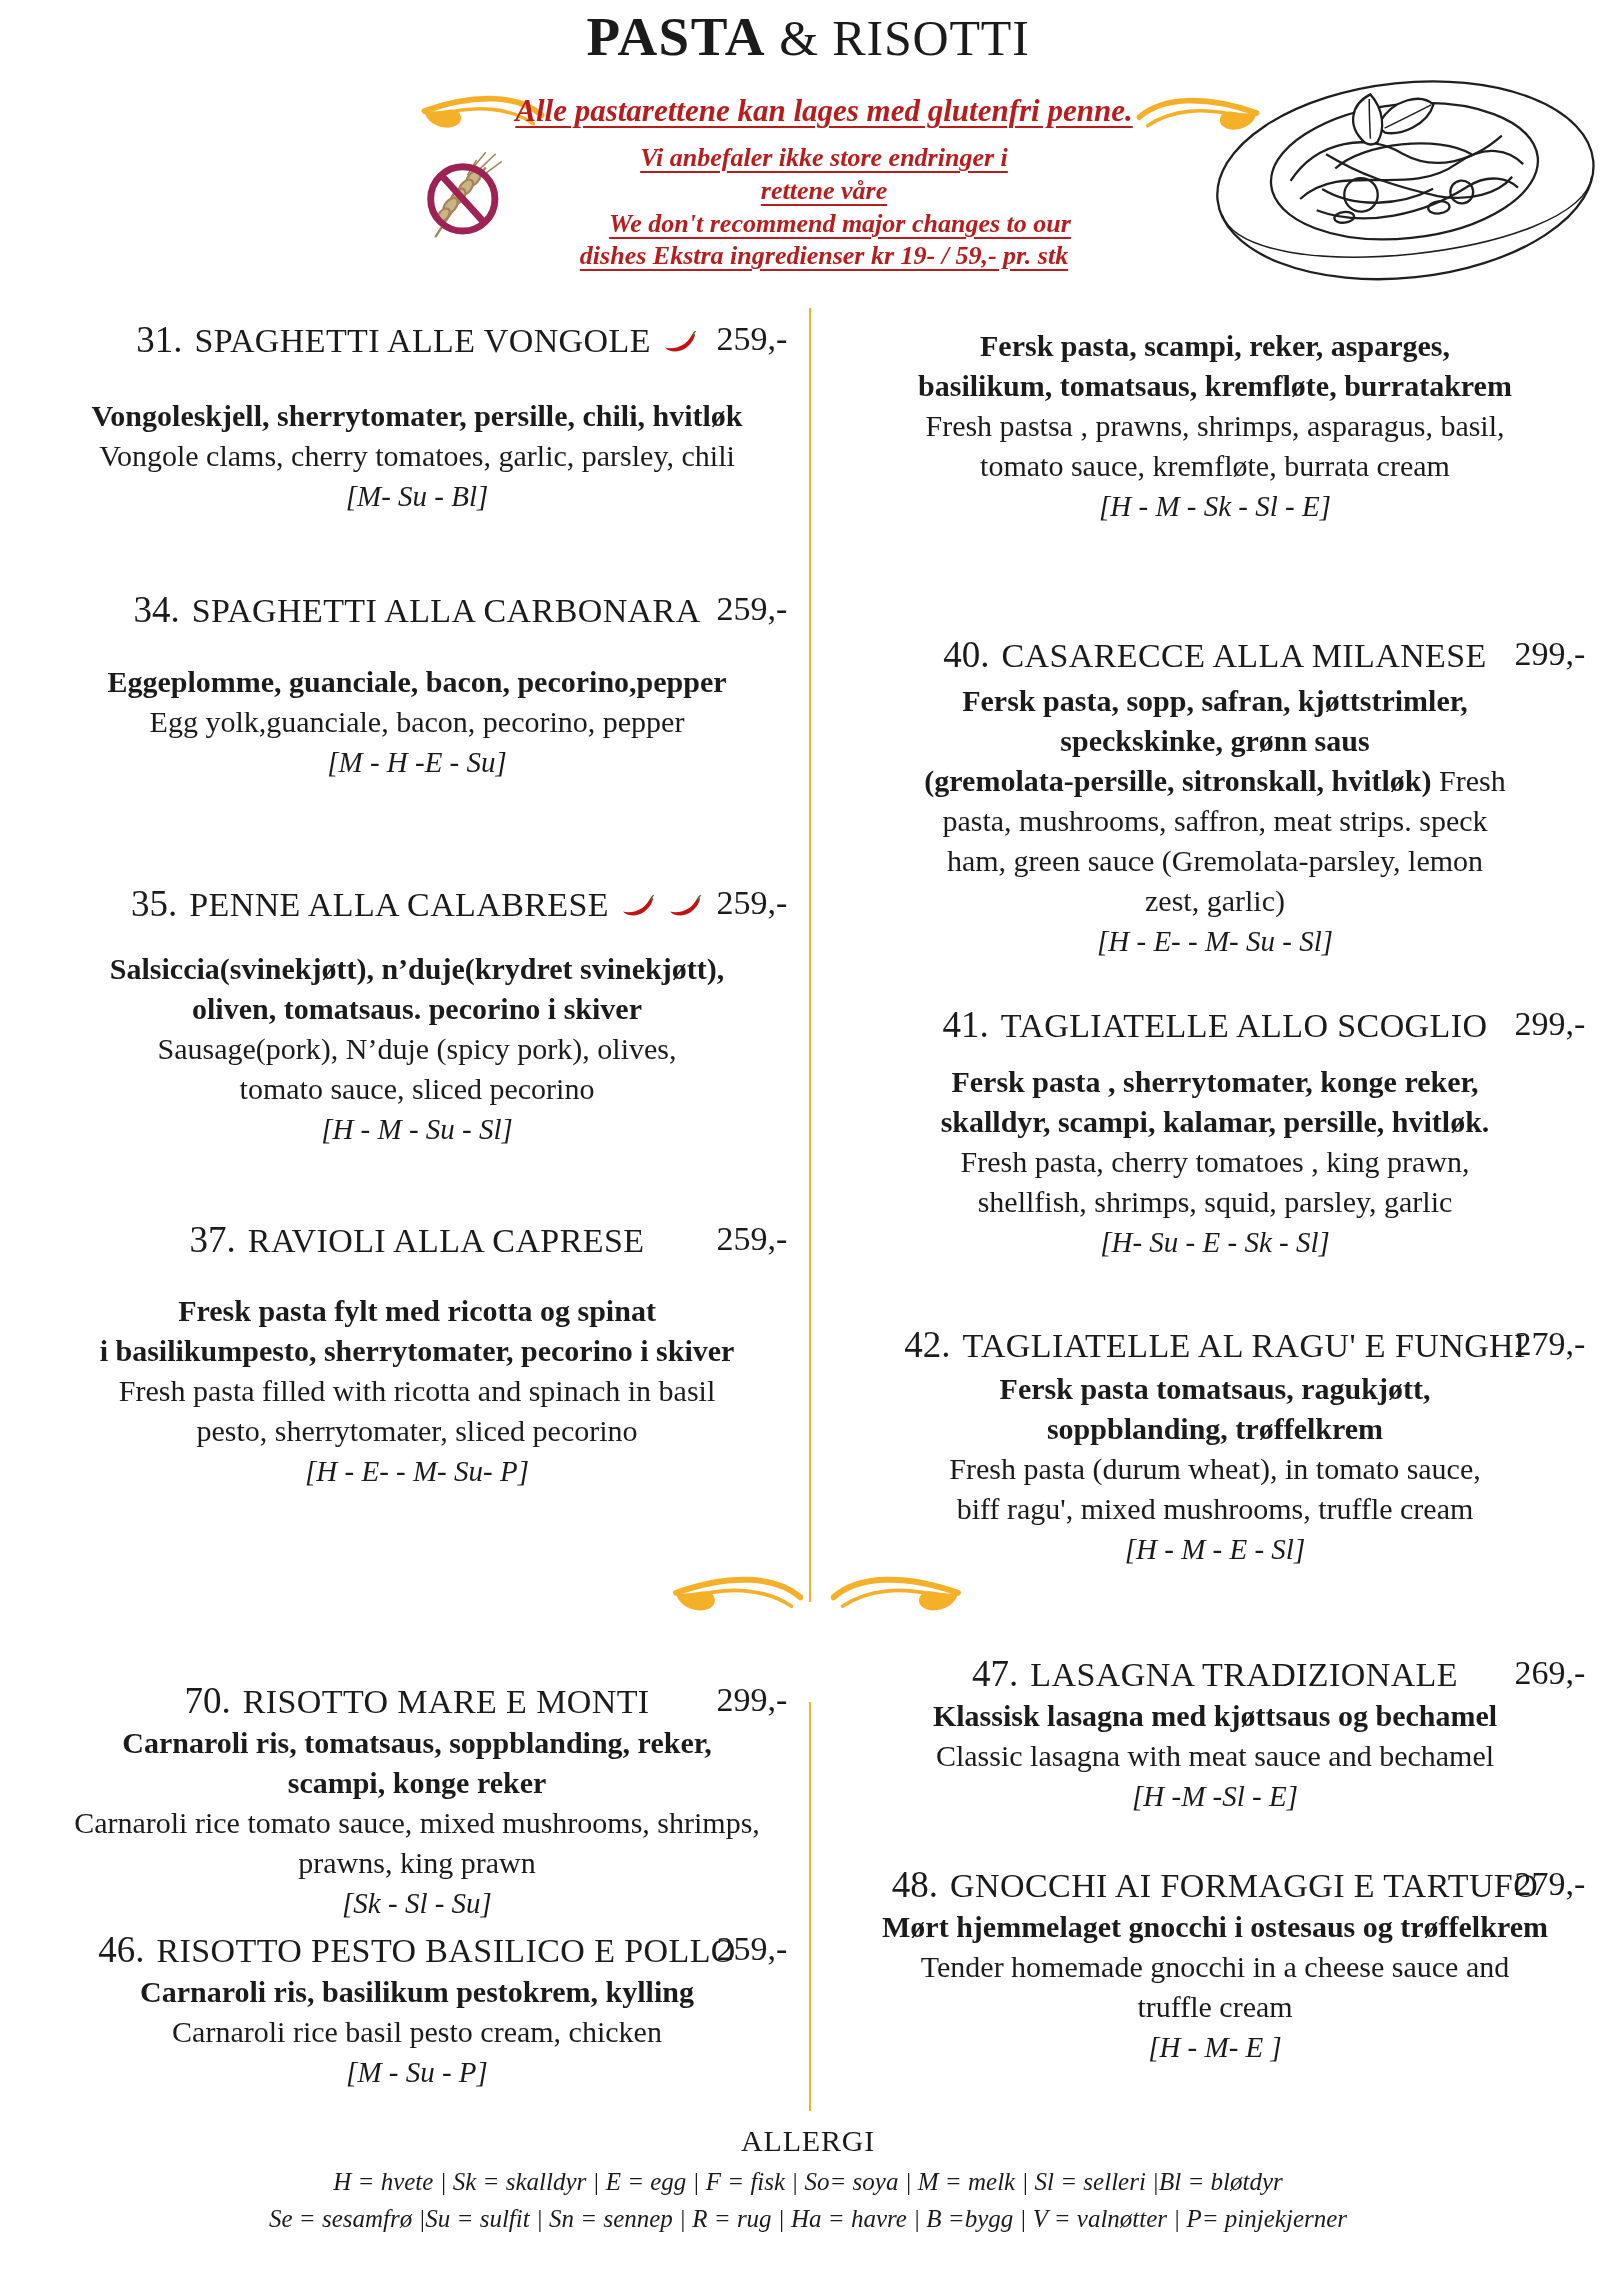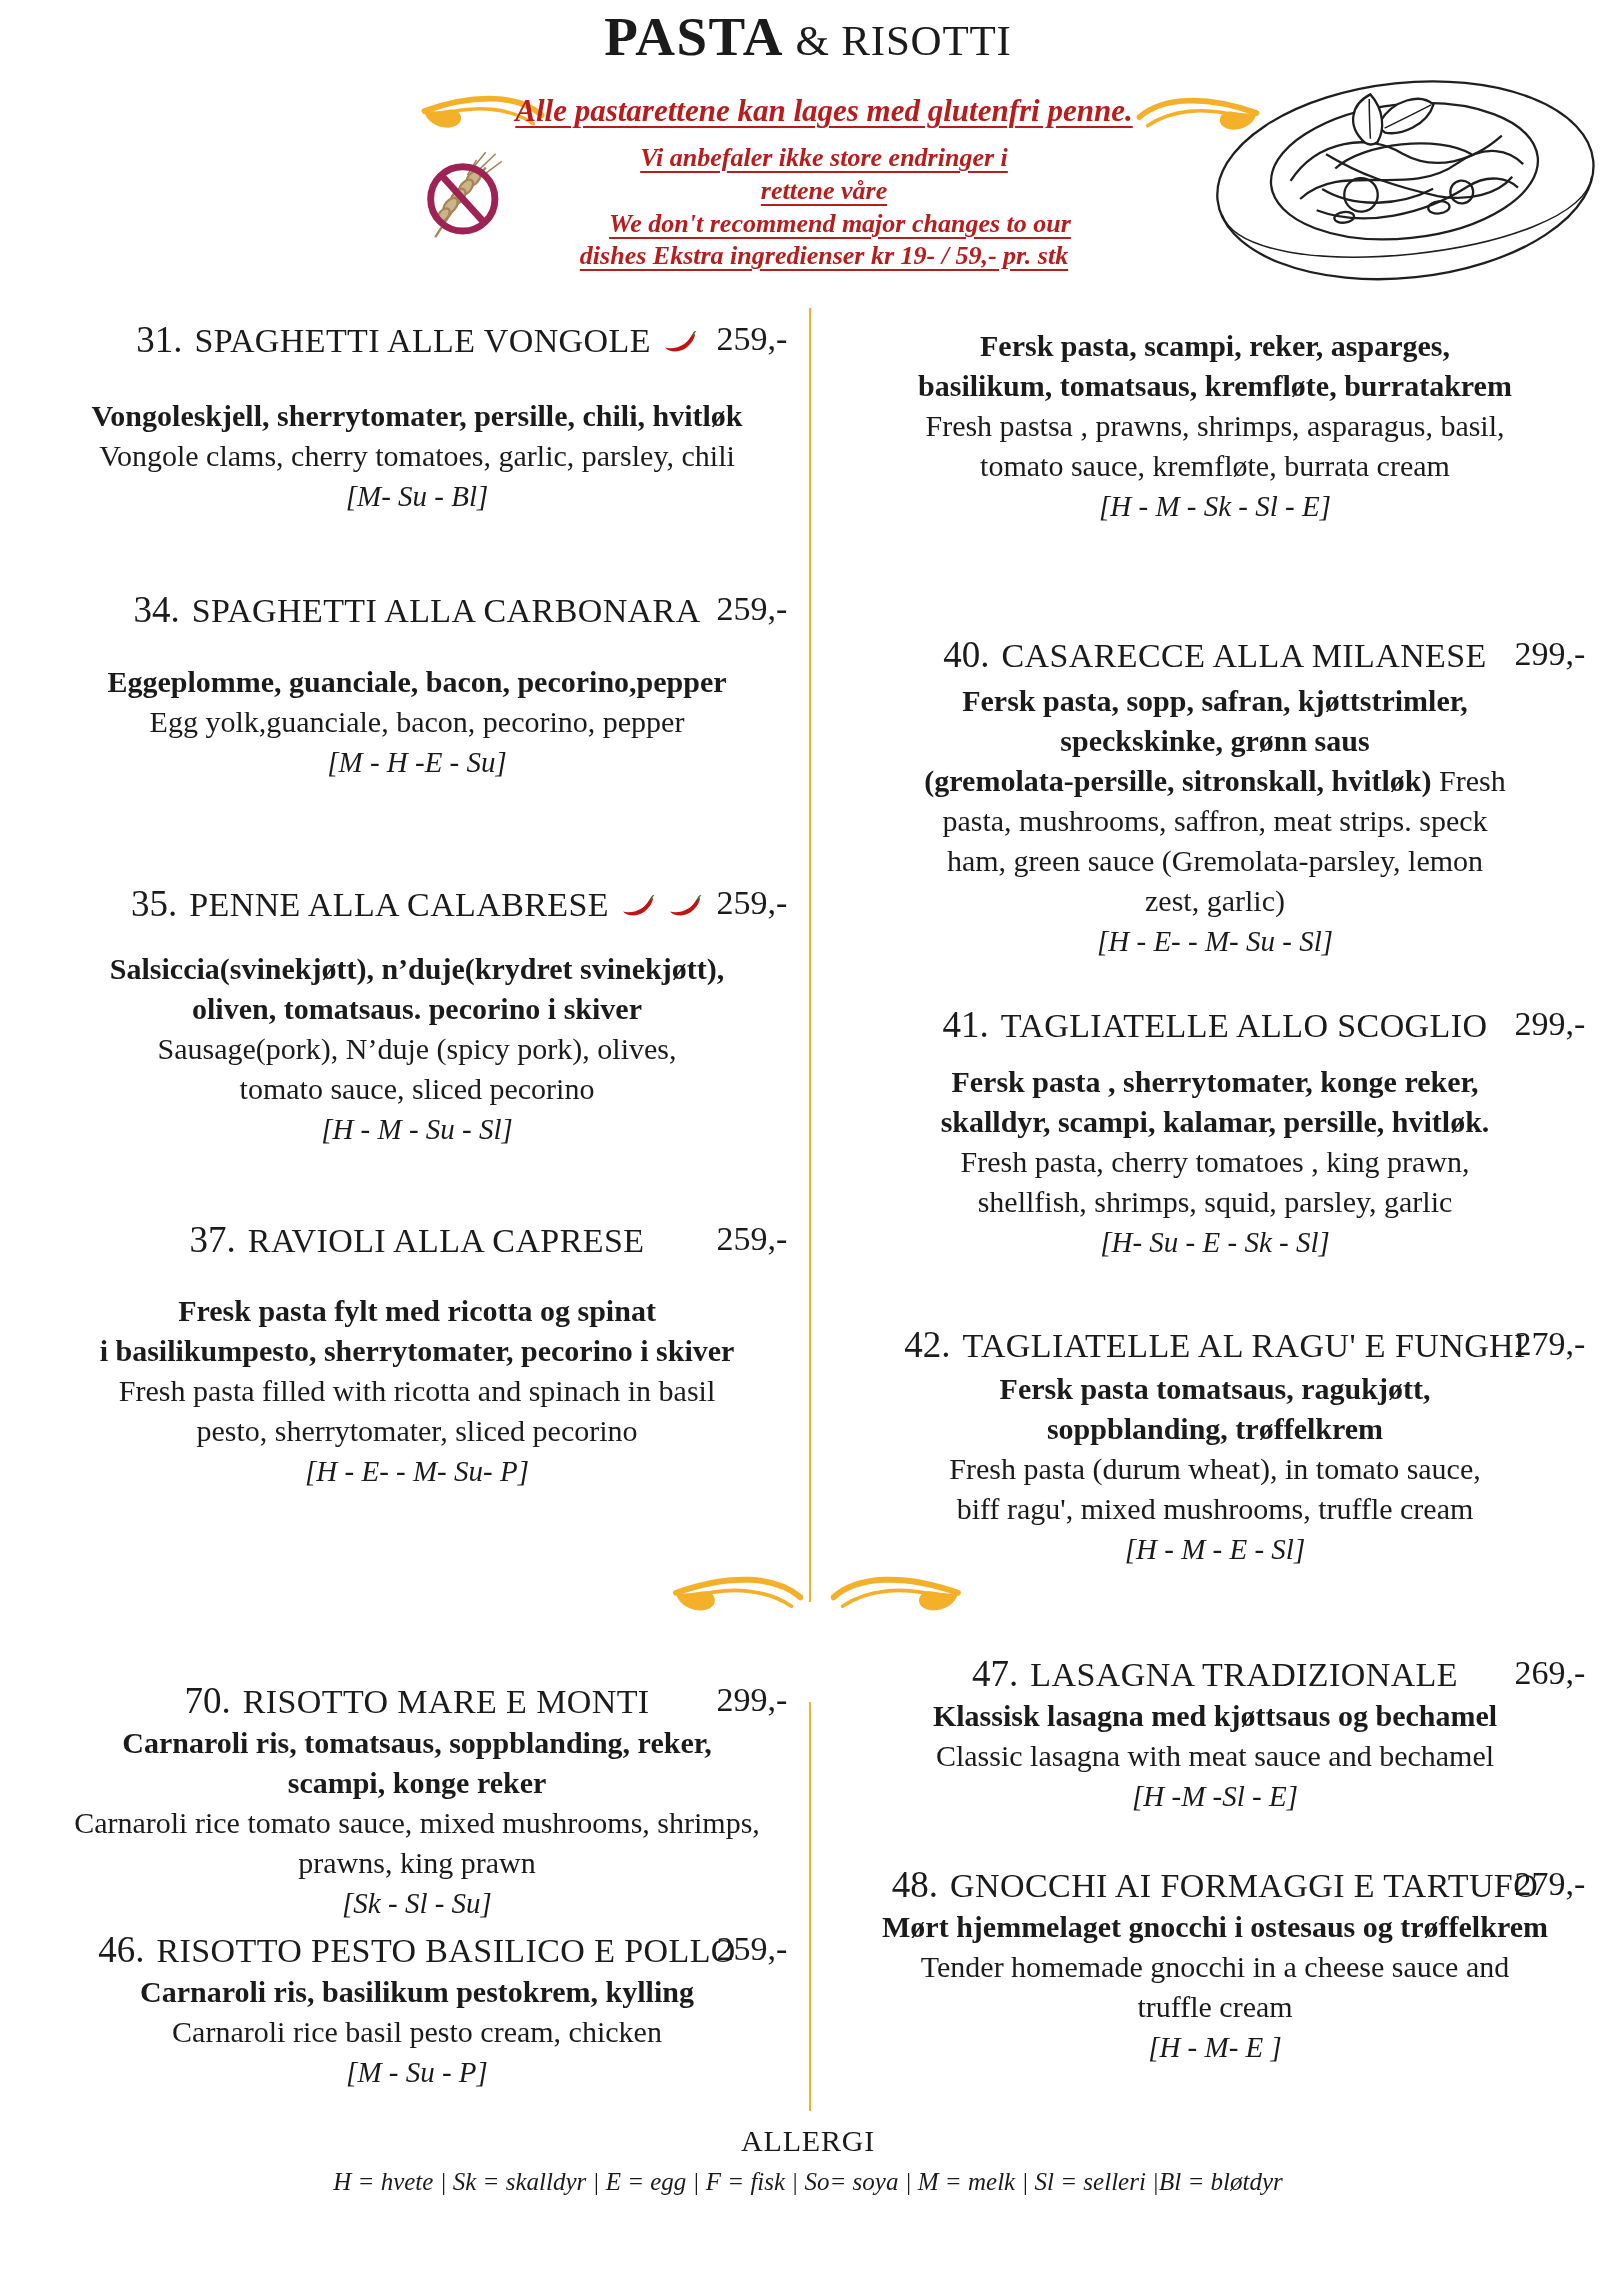--- a/index.html
+++ b/index.html
@@ -2,21 +2,21 @@
 <html style="font-size:12px"><head>
 <meta charset="utf-8">
 <style>
   html,body{margin:0;padding:0;background:#ffffff;}
   .page{position:relative;width:1616px;height:2284px;background:#ffffff;overflow:hidden;
         font-family:"Liberation Serif","DejaVu Serif",serif;color:#1b1b1b;}
 
   
   .title{position:absolute;top:4.6px;left:0;width:100%;text-align:center;font-size:49px;letter-spacing:0.8px;}
   .title .tb{font-weight:700;font-size:55px;letter-spacing:1.5px;}
-  .title .tr{font-weight:400;font-size:43px;}
+  .title .tr{font-weight:400;font-size:50px;}
 
   .note{position:absolute;left:16px;width:100%;text-align:center;color:#b91c1c;font-weight:700;font-style:italic;
         text-decoration:underline;text-underline-offset:5.3px;text-decoration-thickness:1.9px;line-height:30px;}
   .note1{top:96px;font-size:31px;}
   .note2{top:143px;font-size:26px;}
   .note3{top:176px;font-size:26px;}
   .note4{top:209px;font-size:26px;padding-left:16px;}
   .note5{top:241px;font-size:26px;}
   .red-dash{position:absolute;left:1066px;top:174px;color:#d93025;font-size:29px;font-weight:700;text-decoration:none;}
 
@@ -245,15 +245,16 @@
         <div class="ihead"><span class="inum">48.</span><span class="iname">GNOCCHI AI FORMAGGI E TARTUFO</span><span class="iprice">279,-</span></div>
         <div class="dline"><span class="seg-no">Mørt hjemmelaget gnocchi i ostesaus og trøffelkrem</span></div>
         <div class="dline"><span class="seg-en">Tender homemade gnocchi in a cheese sauce and</span></div>
         <div class="dline"><span class="seg-en">truffle cream</span></div>
         <div class="dline"><span class="seg-al">[H - M- E ]</span></div>
       </div>
     </div>
 
   <div class="fcenter allergi">ALLERGI</div>
   <div class="fcenter fline fline1">H = hvete  |  Sk = skalldyr  |  E = egg  |  F = fisk  |  So= soya   |  M = melk  |  Sl = selleri |Bl = bløtdyr</div>
+  <div class="fcenter fline fline2">Se = sesamfrø |Su = sulfit  |  Sn = sennep  |  R = rug  |  Ha = havre   |  B =bygg |  V = valnøtter  | P= pinjekjerner</div>
 
 </div>
 
 
 </body></html>

